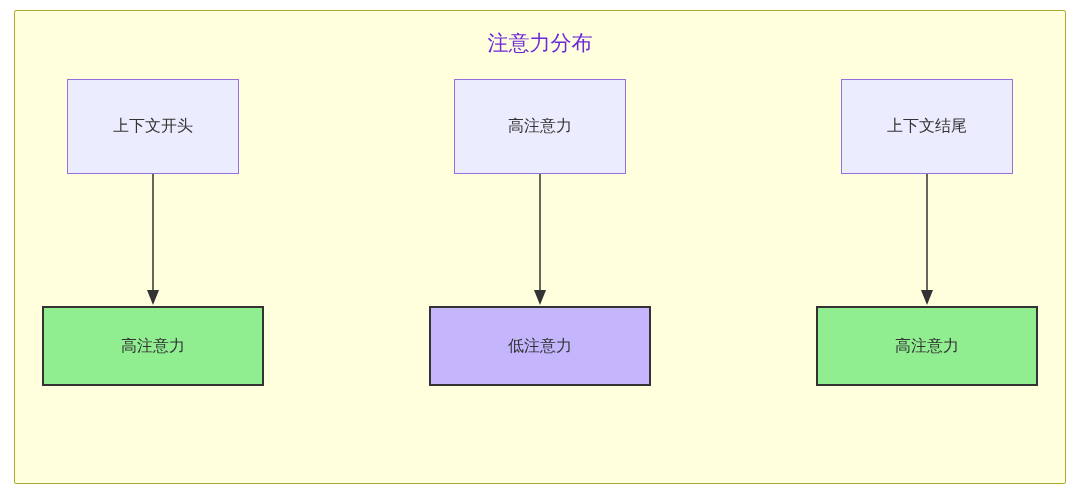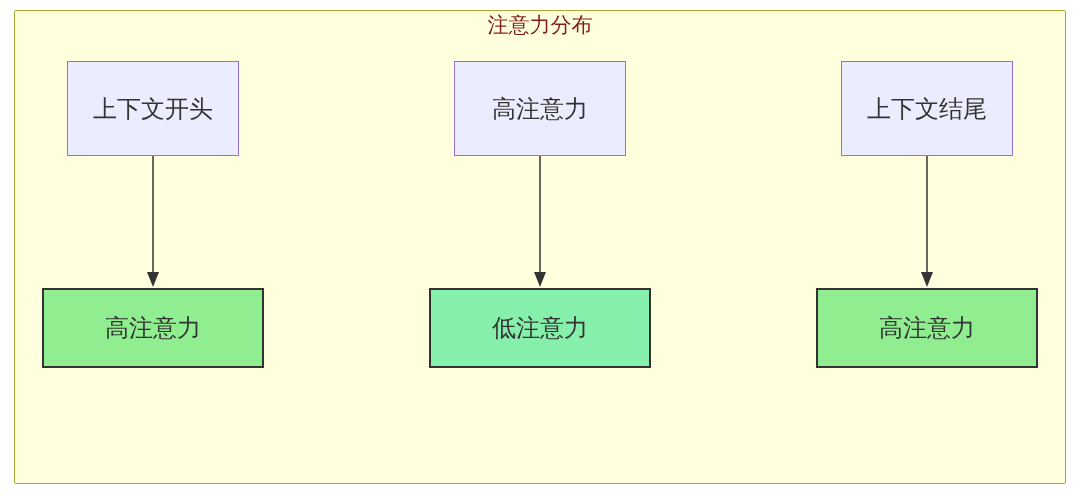--- a/index.html
+++ b/index.html
@@ -21,58 +21,59 @@
     width: 100%;
     height: 100%;
     background: #ffffde;
     border: 1px solid #aaaa33;
     border-radius: 2px;
     display: flex;
     flex-direction: column;
     align-items: center;
   }
   .title {
+    padding-top: 18px;
     font-size: 21px;
     font-weight: 400;
-    color: #7f1d1d;
+    color: #6d28d9;
     text-align: center;
   }
   .columns {
     flex: 1;
     width: 100%;
     display: flex;
     justify-content: center;
     gap: 165px;
     padding-top: 22px;
   }
   .column {
     display: flex;
     flex-direction: column;
     align-items: center;
   }
   .node {
     display: flex;
     align-items: center;
     justify-content: center;
-    font-size: 24px;
+    font-size: 16px;
     text-align: center;
   }
   .node.top {
     width: 172px;
     height: 95px;
     background: #ececff;
     border: 1px solid #9370db;
   }
   .node.bottom {
     width: 222px;
     height: 80px;
     border: 2px solid #333333;
   }
   .node.bottom.high { background: #90ee90; }
-  .node.bottom.low  { background: #86efac; }
+  .node.bottom.low  { background: #c4b5fd; }
   .arrow {
     display: block;
     width: 22px;
     height: 132px;
   }
 </style>
 </head>
 <body>
 
 <div class="canvas">

